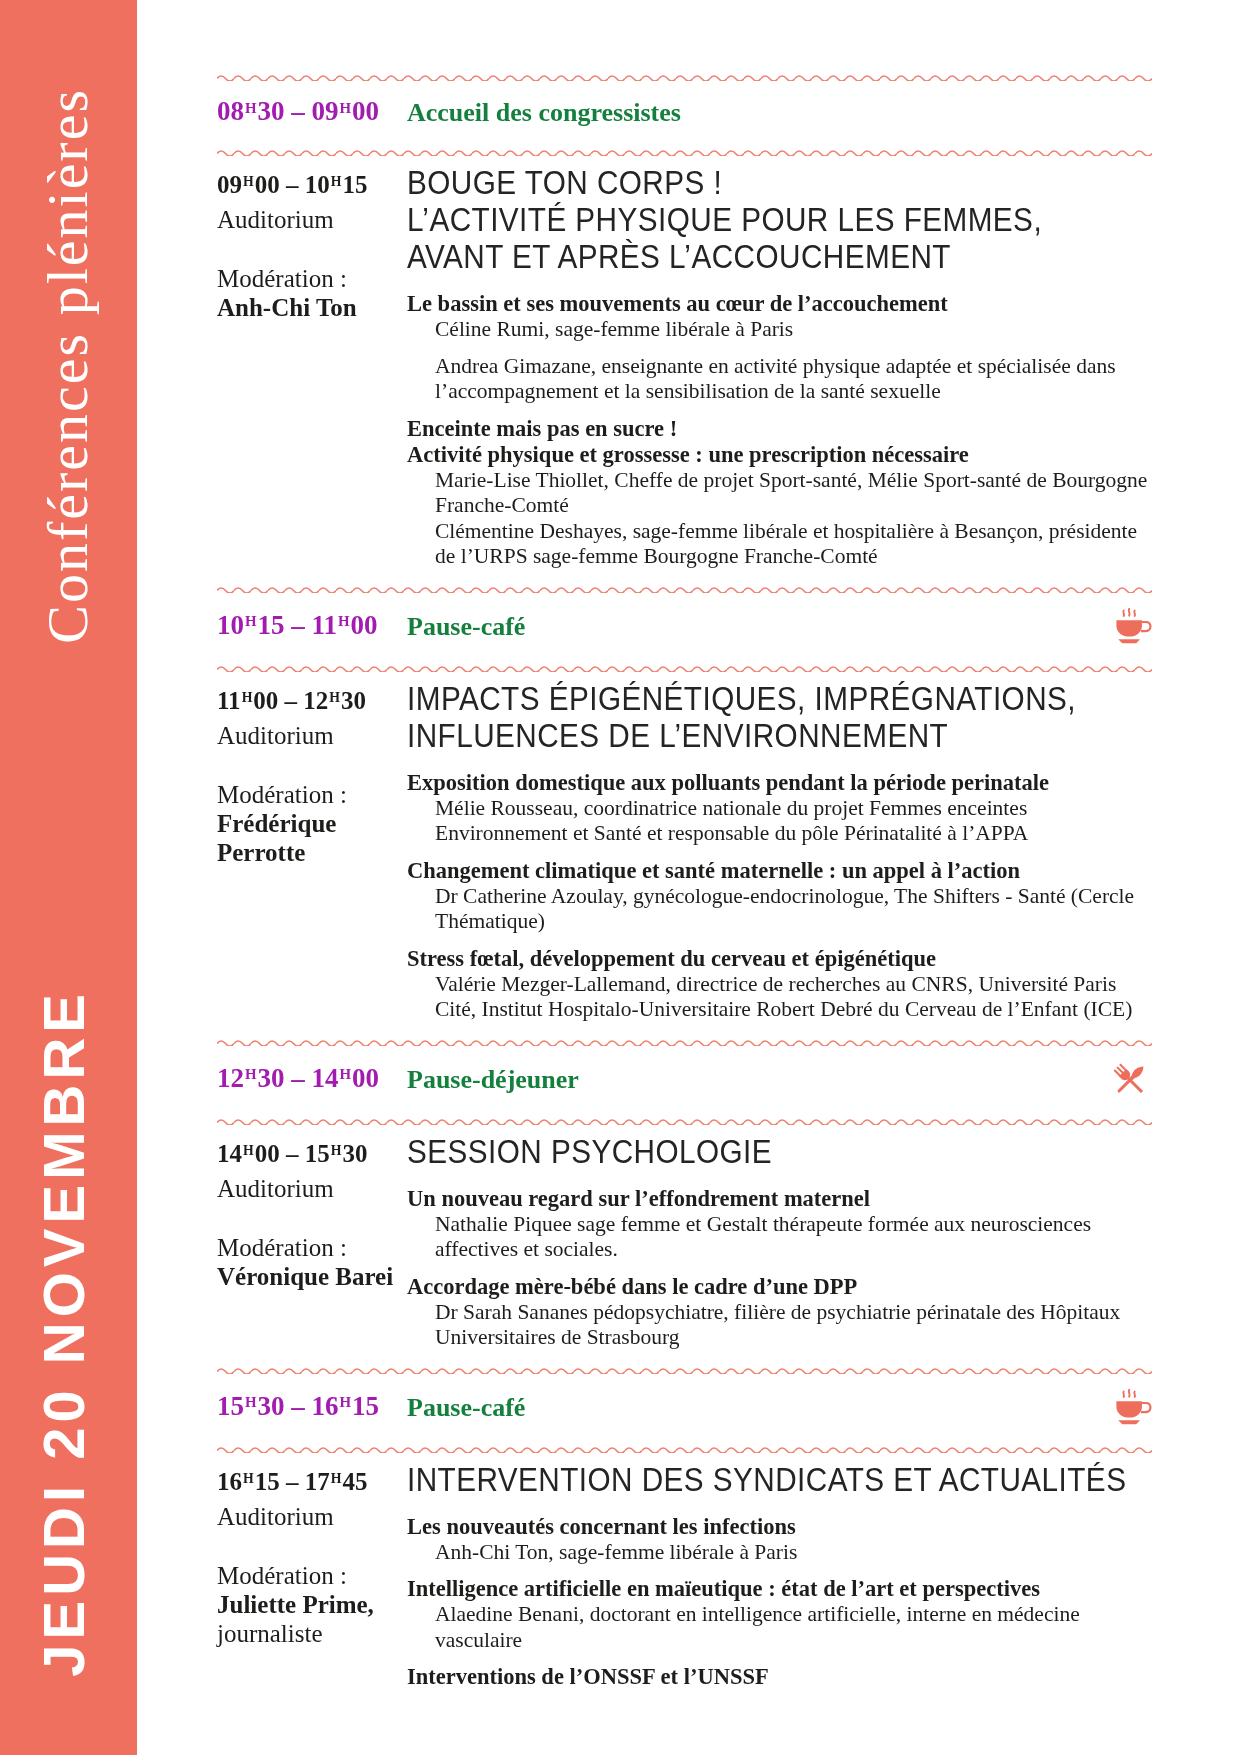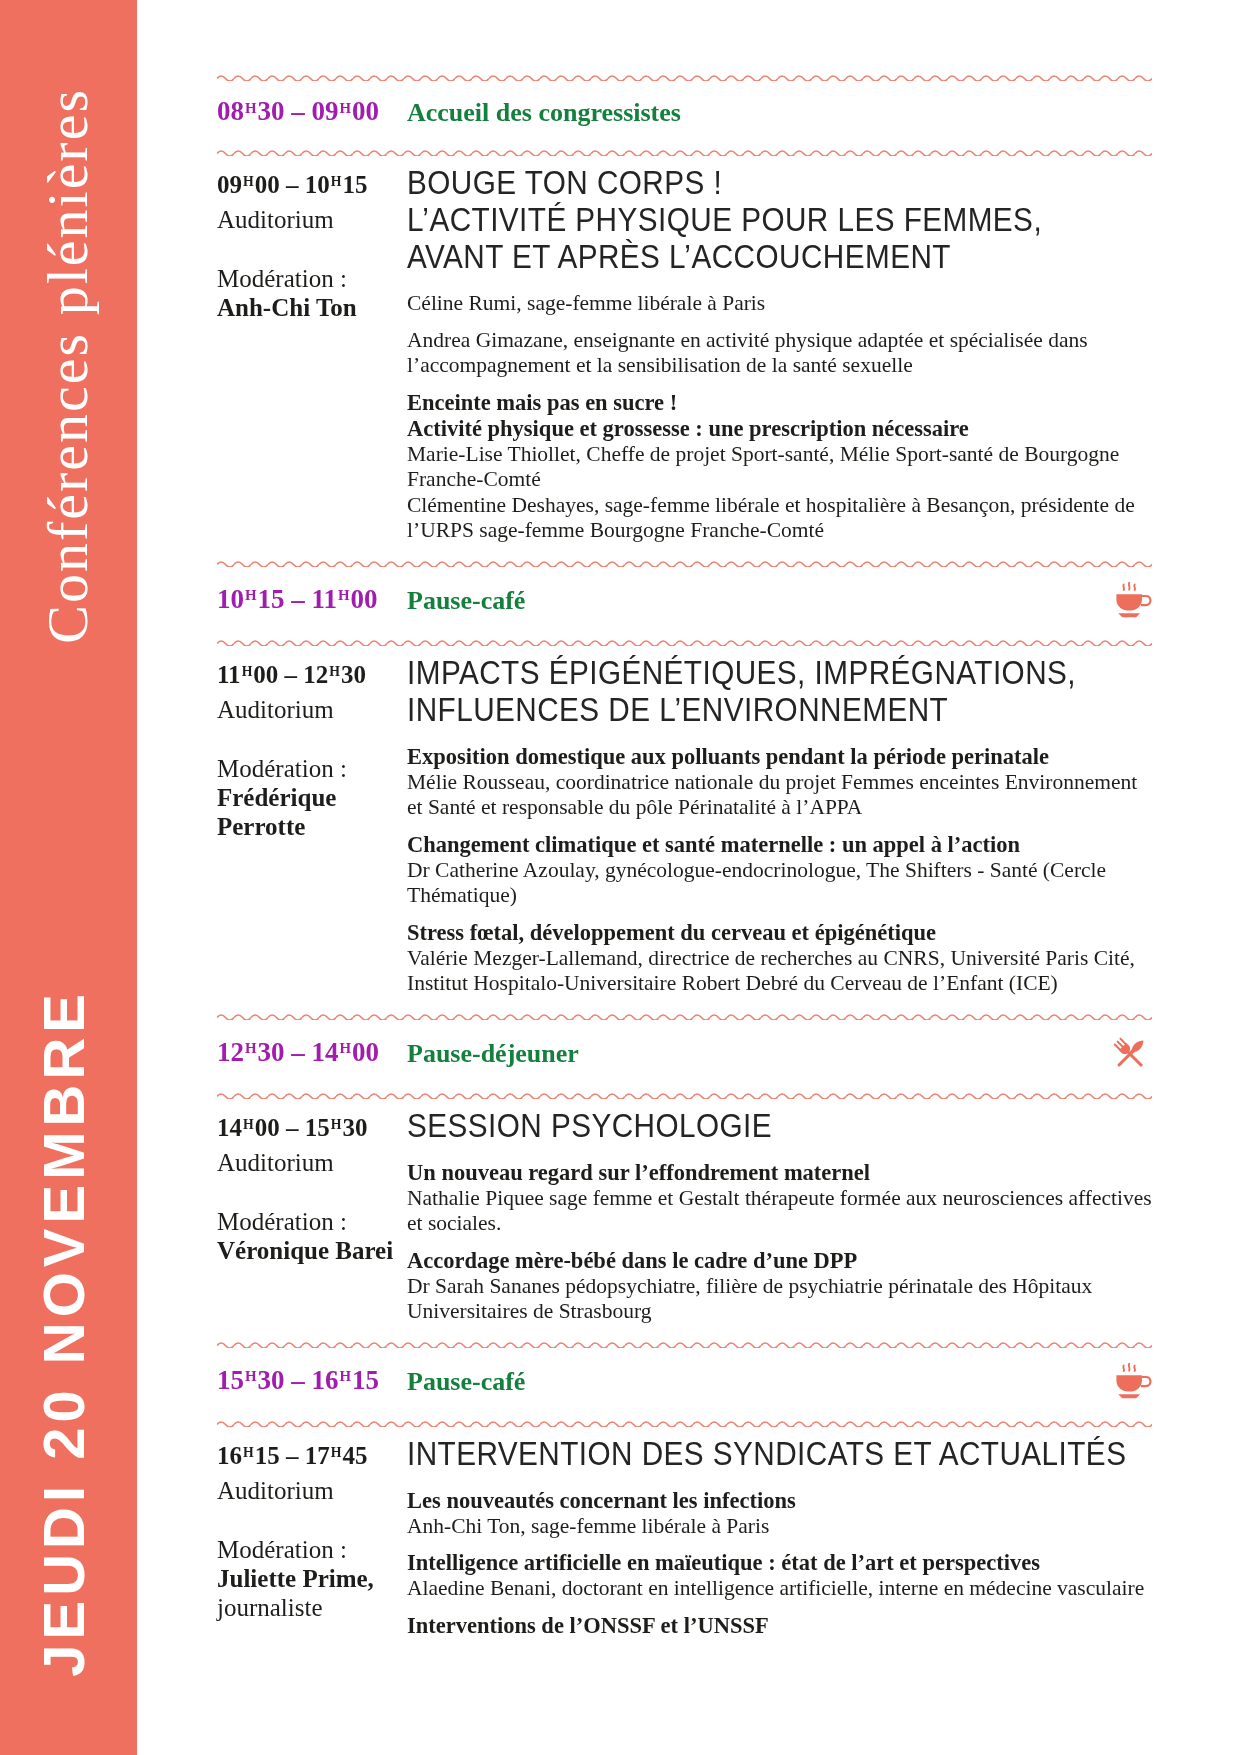--- a/index.html
+++ b/index.html
@@ -41,21 +41,21 @@
   .s-right { flex:1; min-width:0; }
   .s-title { margin:-4px 0 16px; }
   .s-title div {
     font-family:"Liberation Sans", sans-serif; font-weight:400; color:#242424;
     font-size:33px; line-height:37px; letter-spacing:.5px; white-space:nowrap;
     transform:scaleX(.9); transform-origin:0 50%;
   }
   .talk { margin-bottom:11px; }
   .talk:last-child { margin-bottom:0; }
   .t-title div { font-weight:bold; font-size:22.5px; line-height:26px; }
-  .t-spk  div { font-size:21.5px; line-height:25.5px; }
+  .t-spk  div { font-size:21.5px; line-height:25.5px;margin-left:28px; }
 
   .time sup { font-size:55%; position:relative; top:-0.5em; vertical-align:baseline; margin:0 1px; font-weight:bold; }
 </style>
 </head>
 <body>
 
 <div class="bar"></div>
 <div class="vert track">Conférences plénières</div>
 <div class="vert day">JEUDI 20 NOVEMBRE</div>
 
@@ -95,20 +95,23 @@
         <div class="modname">Anh-Chi Ton</div>
       </div>
     </div>
     <div class="s-right">
       <div class="s-title">
         <div>BOUGE TON CORPS !</div>
         <div>L’ACTIVITÉ PHYSIQUE POUR LES FEMMES,</div>
         <div>AVANT ET APRÈS L’ACCOUCHEMENT</div>
       </div>
       <div class="talk">
+        <div class="t-title">
+            <div>Le bassin et ses mouvements au cœur de l’accouchement</div>
+          </div>
         <div class="t-spk">
             <div>Céline Rumi, sage-femme libérale à Paris</div>
           </div>
       </div>
       <div class="talk">
         <div class="t-spk">
             <div>Andrea Gimazane, enseignante en activité physique adaptée et spécialisée dans l’accompagnement et la sensibilisation de la santé sexuelle</div>
           </div>
       </div>
       <div class="talk">

